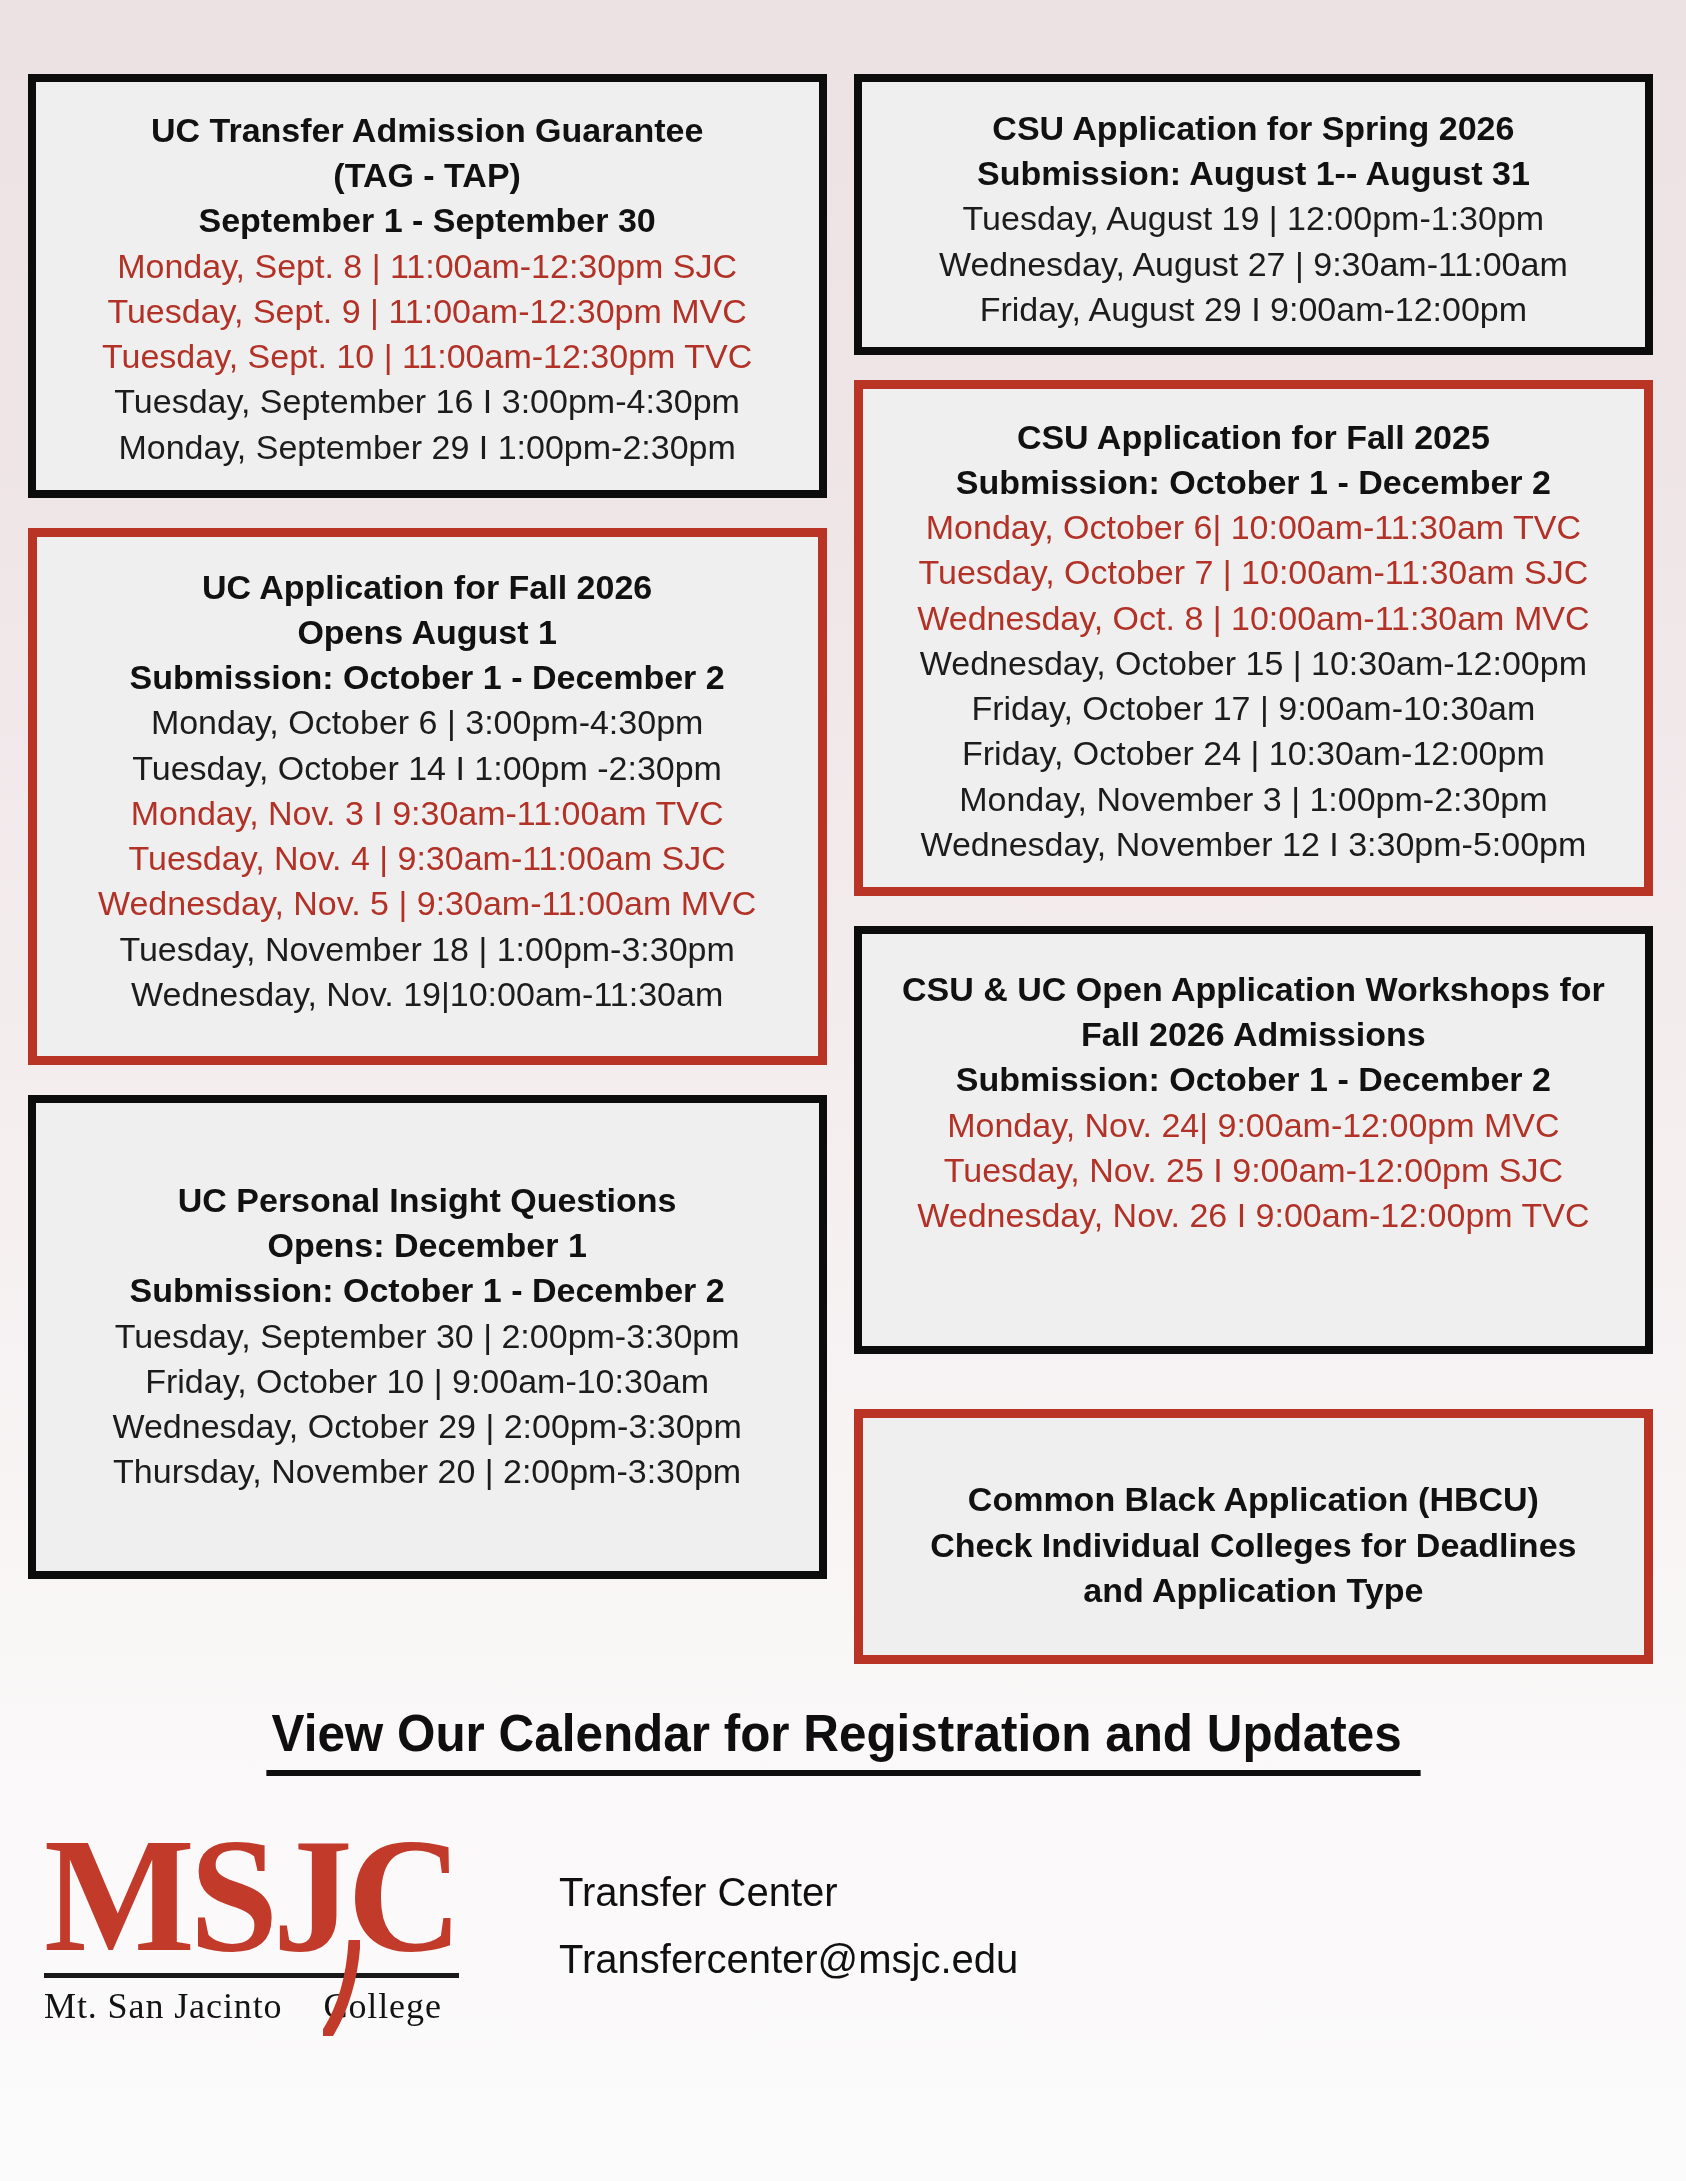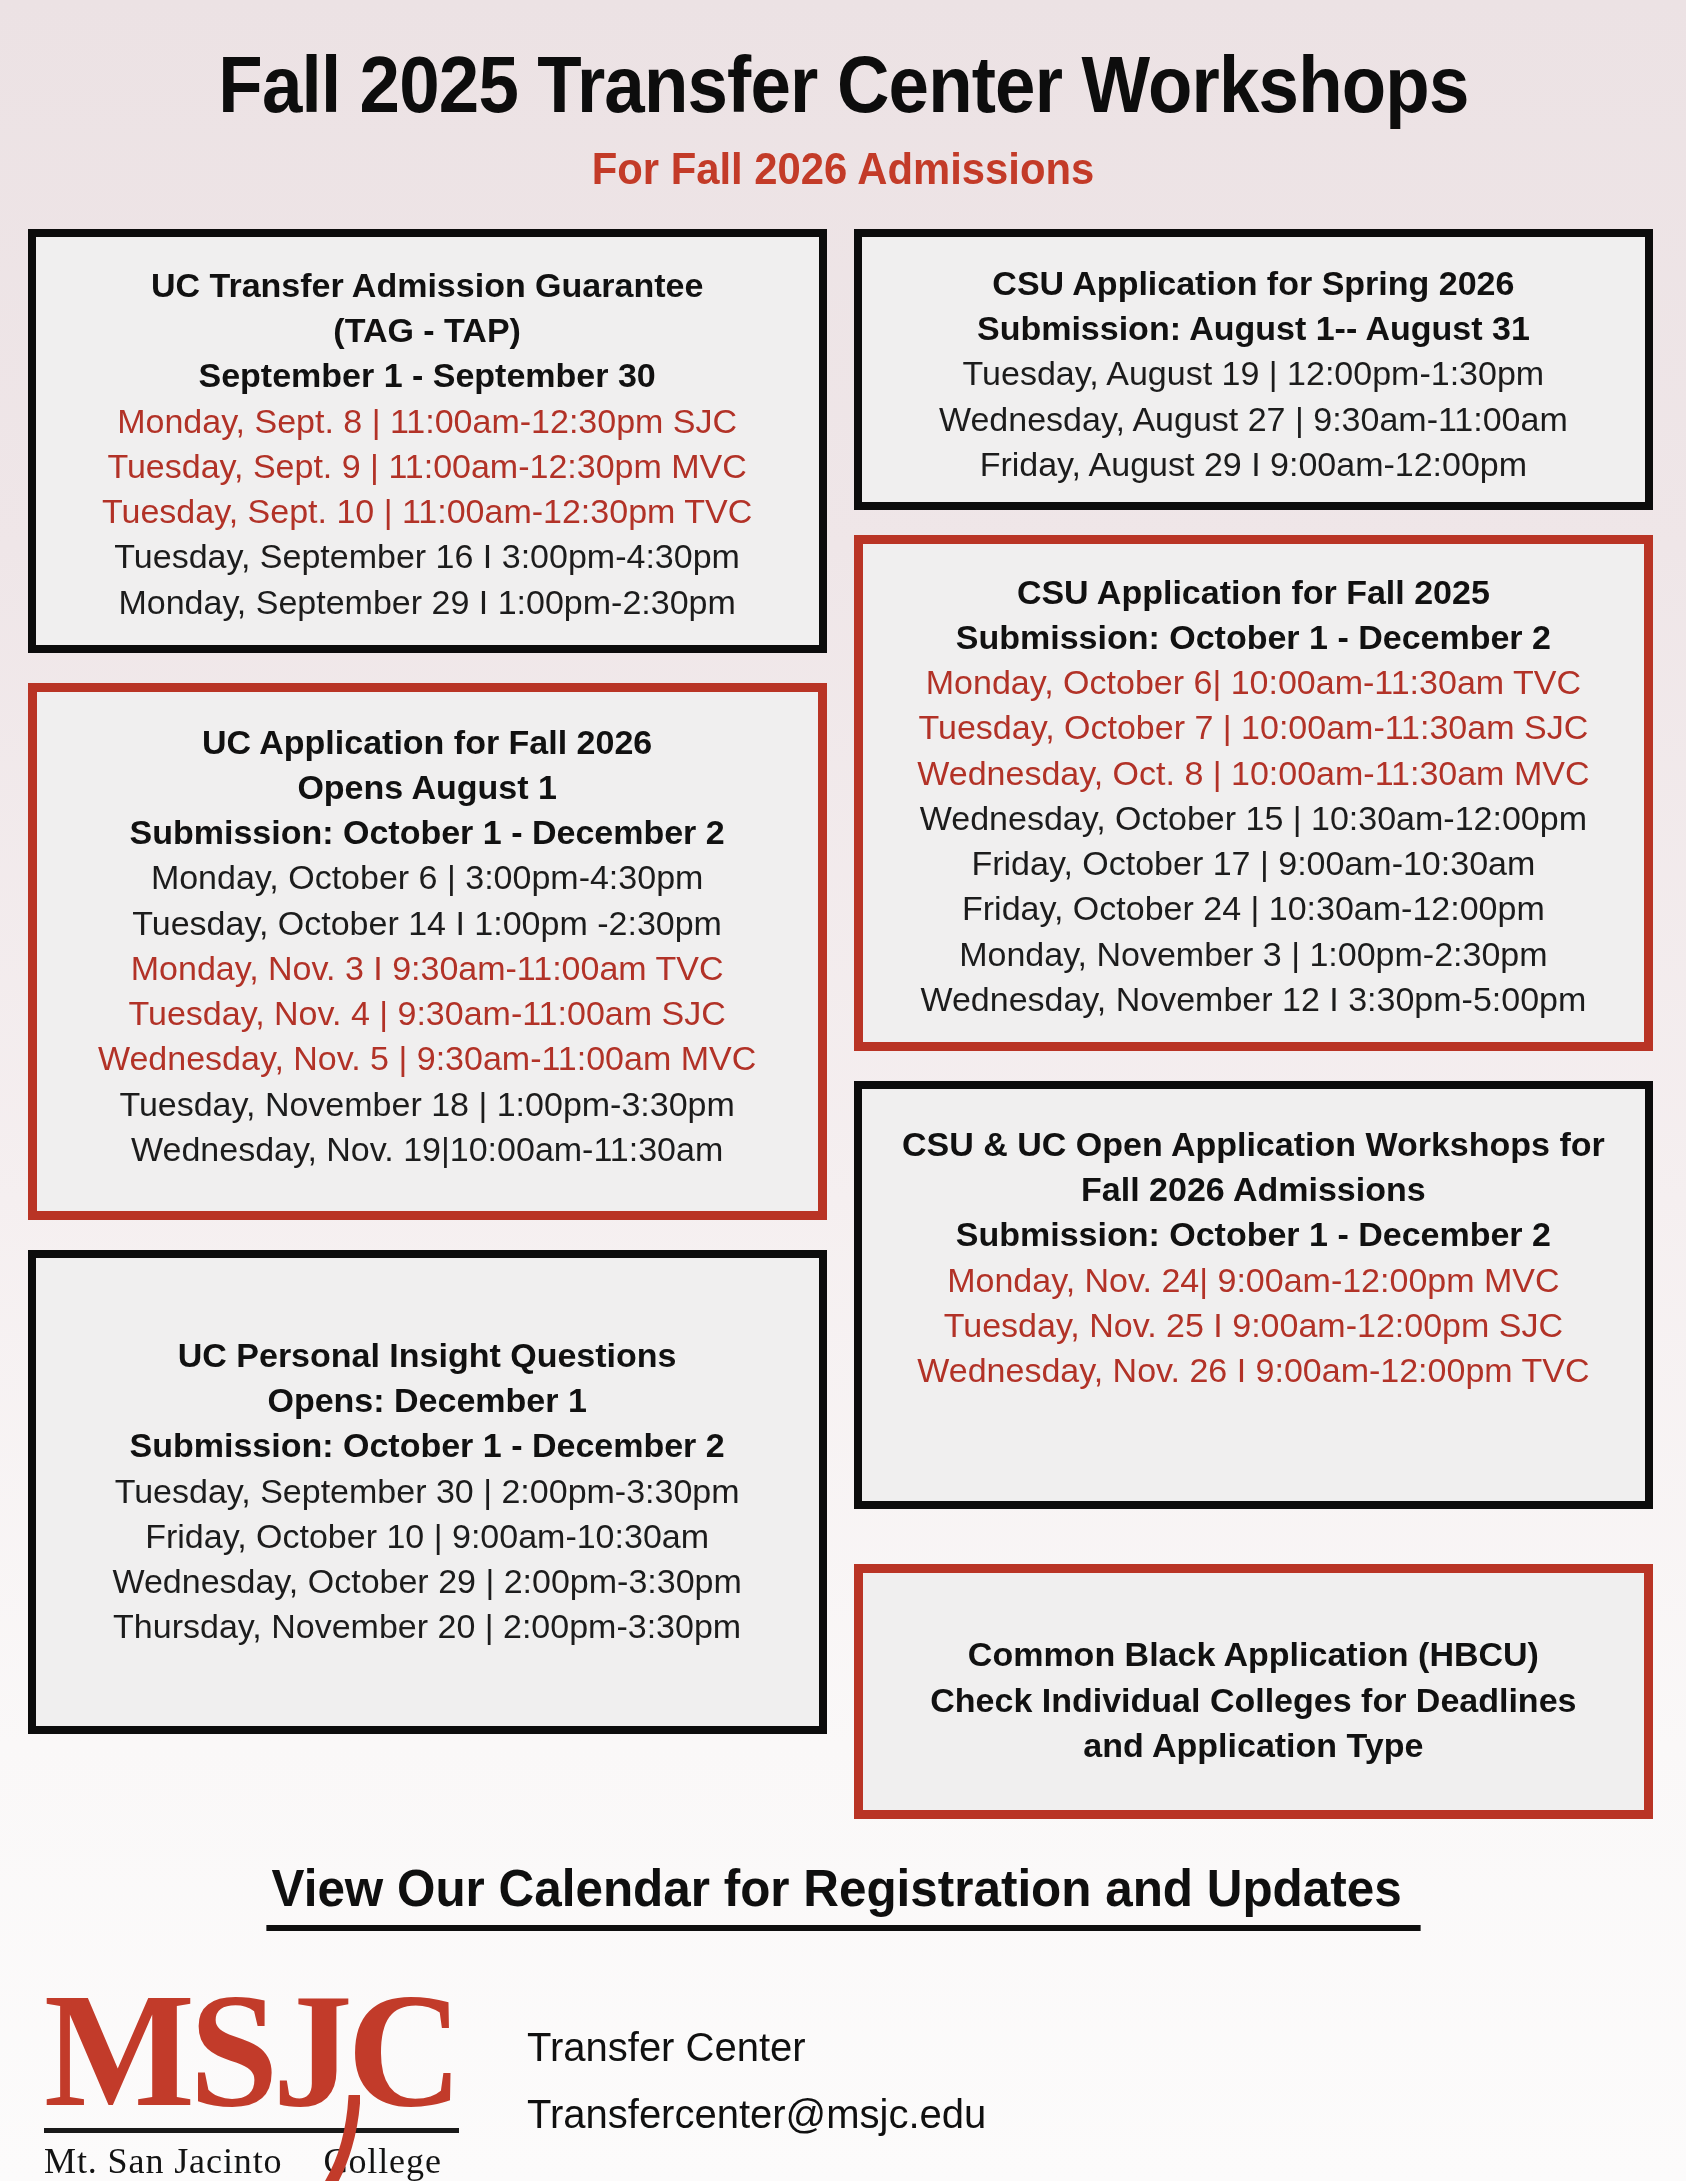--- a/index.html
+++ b/index.html
@@ -61,20 +61,21 @@
     display:inline-block;
     font-size:52px;font-weight:bold;color:#0f0f0f;
     border-bottom:6.4px solid #0f0f0f;
     padding:0 20px 7.3px 5.5px;
     transform:scaleX(.95);
     white-space:nowrap;
   }
   .brand-row{
     display:flex;align-items:center;
     margin:48px 0 0 44px;
+    gap:32px;
   }
   .logo{position:relative;width:432px;}
   .logo-acronym{
     font-family:"Liberation Serif", serif;
     font-weight:bold;
     font-size:163px;line-height:.88;
     letter-spacing:-5.5px;
     color:#c23b2a;
     transform:scaleX(.98);transform-origin:left;
     white-space:nowrap;
@@ -90,24 +91,20 @@
   .logo-sub-left{margin-right:41px;text-align:right;}
   .logo-jtail{position:absolute;left:279px;bottom:-9.2px;width:37px;height:96px;}
   .contact{margin-left:51px;font-size:40px;line-height:1.0;color:#101010;}
   .contact-name{margin-bottom:27.5px;}
 </style>
 </head>
 <body>
 
 <div class="page">
 
-  <div class="page-header">
-    <div class="page-title">Fall 2025 Transfer Center Workshops</div>
-    <div class="page-subtitle">For Fall 2026 Admissions</div>
-  </div>
 
   <div class="columns">
     <div class="col" data-column="left">
         <div class="box black">
           <div class="title-line">UC Transfer Admission Guarantee</div>
           <div class="title-line">(TAG - TAP)</div>
           <div class="title-line">September 1 - September 30</div>
           <div class="session red">Monday, Sept. 8 | 11:00am-12:30pm SJC</div>
           <div class="session red">Tuesday, Sept. 9 | 11:00am-12:30pm MVC</div>
           <div class="session red">Tuesday, Sept. 10 | 11:00am-12:30pm TVC</div>

